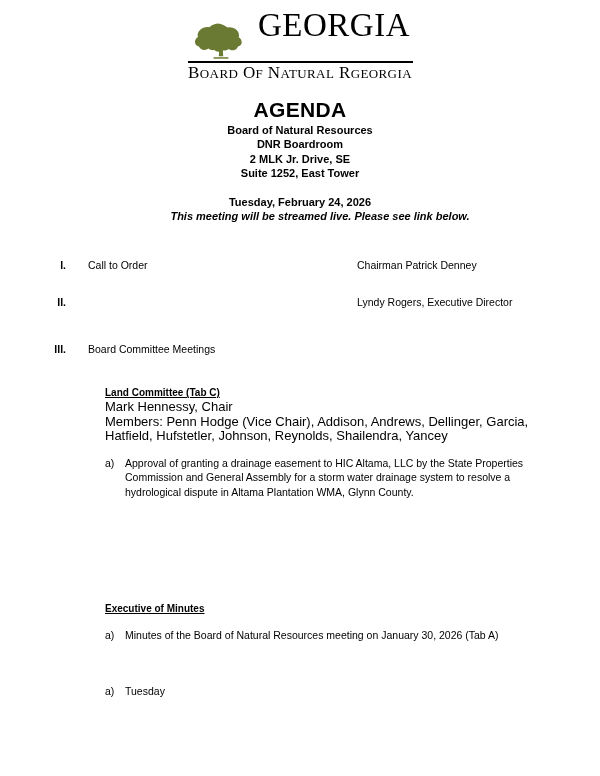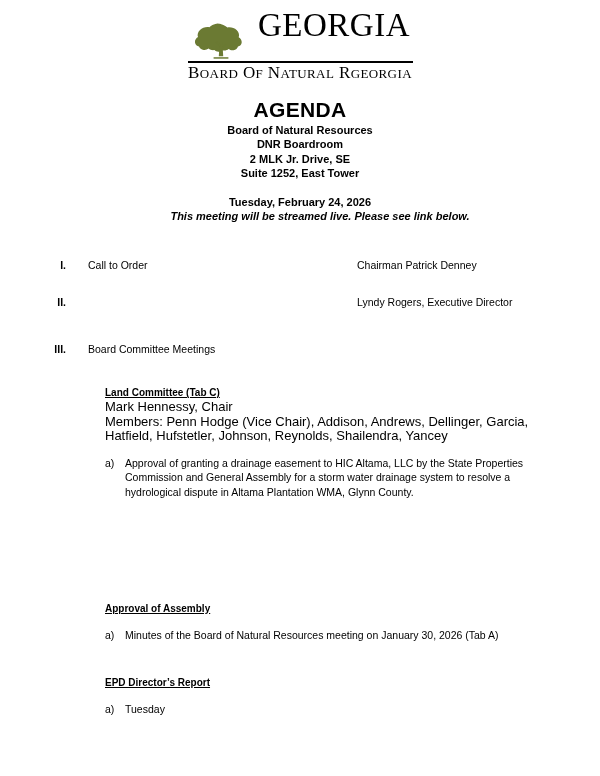--- a/index.html
+++ b/index.html
@@ -263,35 +263,32 @@
       <span class="mark">a)</span>
       <span>Approval of granting a drainage easement to HIC Altama, LLC by the State Properties Commission and General Assembly for a storm water drainage system to resolve a hydrological dispute in Altama Plantation WMA, Glynn County.</span>
     </div>
 
     <div class="gap-xl"></div>
 
 
     <div class="gap-s"></div>
 
     <div class="sub-block">
-      <span class="sub-head">Approval of Assembly</span>
+      <span class="sub-head">Executive of Minutes</span>
     </div>
 
     <div class="gap-s"></div>
 
     <div class="lettered">
       <span class="mark">a)</span>
       <span>Minutes of the Board of Natural Resources meeting on January 30, 2026 (Tab A)</span>
     </div>
 
     <div class="gap-l"></div>
 
-    <div class="sub-block">
-      <span class="sub-head">EPD Director’s Report</span>
-    </div>
 
     <div class="gap-s"></div>
 
     <div class="lettered">
       <span class="mark">a)</span>
       <span>Tuesday</span>
     </div>
 
   </div>
 </div>

